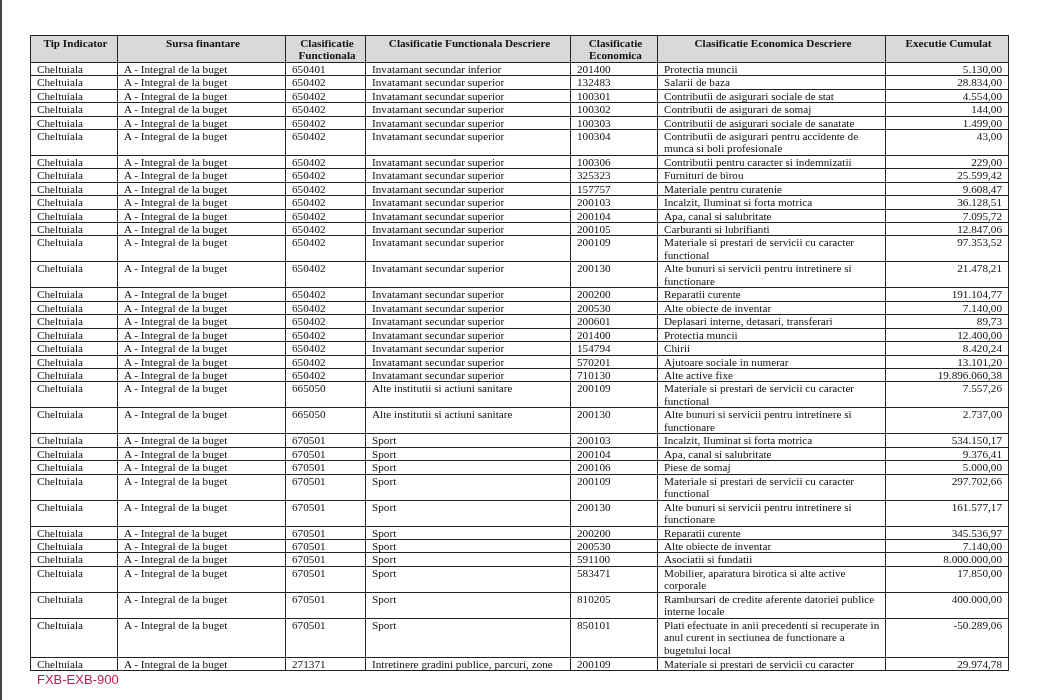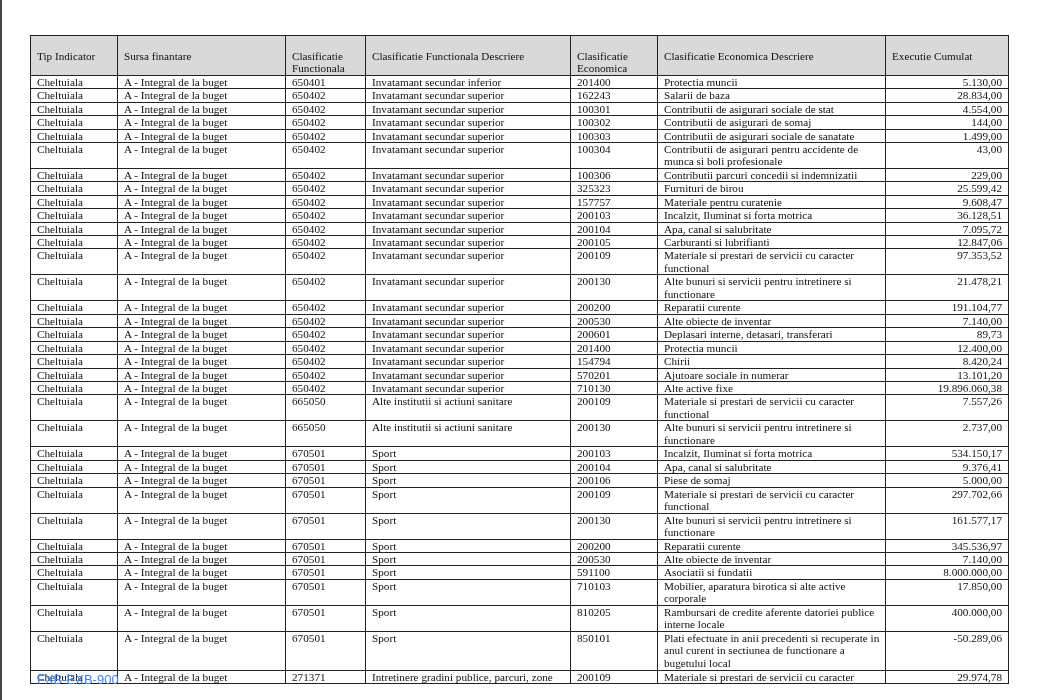--- a/index.html
+++ b/index.html
@@ -2,28 +2,28 @@
 <html><head>
 <meta charset="utf-8">
 <style>
   html, body { margin:0; padding:0; background:#ffffff; }
   body { width:1050px; height:700px; position:relative; overflow:hidden;
          font-family:"Liberation Serif", "DejaVu Serif", serif; color:#111; }
   .left-edge { position:absolute; left:0; top:0; width:2px; height:700px; background:#444; }
   table.report { position:absolute; left:30px; top:35px; border-collapse:collapse;
                  table-layout:fixed; width:978px; font-size:11.2px; line-height:12.4px; }
   table.report th, table.report td { border:1px solid #222; padding:0 3px 0 6px; vertical-align:top; }
-  table.report th { background:#d9d9d9; font-weight:normal; text-align:left; vertical-align:top;
-                    padding-top:14px; height:25px; line-height:12px; }
+  table.report th { background:#d9d9d9; font-weight:bold; text-align:center; vertical-align:top;
+                    padding-top:1px; height:25px; line-height:12px; }
   table.report td.num { text-align:right; padding-right:6px; }
   col.c1 { width:87px; } col.c2 { width:168px; } col.c3 { width:80px; } col.c4 { width:205px; }
   col.c5 { width:87px; } col.c6 { width:228px; } col.c7 { width:123px; }
   tr.h2 td { height:25px; } tr.h3 td { height:38px; }
   .footer-code { position:absolute; left:37px; top:672px; font-family:"Liberation Sans", "DejaVu Sans", sans-serif;
-                 font-size:13px; color:#3b82f6; }
+                 font-size:13px; color:#be185d; }
 </style>
 </head>
 <body>
 
 <div class="left-edge"></div>
 
 <table class="report">
   <colgroup>
     <col class="c1">
       <col class="c2">
@@ -52,21 +52,21 @@
         <td>Invatamant secundar inferior</td>
         <td>201400</td>
         <td>Protectia muncii</td>
         <td class="num">5.130,00</td>
       </tr>
       <tr>
         <td>Cheltuiala</td>
         <td>A - Integral de la buget</td>
         <td>650402</td>
         <td>Invatamant secundar superior</td>
-        <td>162243</td>
+        <td>132483</td>
         <td>Salarii de baza</td>
         <td class="num">28.834,00</td>
       </tr>
       <tr>
         <td>Cheltuiala</td>
         <td>A - Integral de la buget</td>
         <td>650402</td>
         <td>Invatamant secundar superior</td>
         <td>100301</td>
         <td>Contributii de asigurari sociale de stat</td>
@@ -98,21 +98,21 @@
         <td>100304</td>
         <td>Contributii de asigurari pentru accidente de munca si boli profesionale</td>
         <td class="num">43,00</td>
       </tr>
       <tr>
         <td>Cheltuiala</td>
         <td>A - Integral de la buget</td>
         <td>650402</td>
         <td>Invatamant secundar superior</td>
         <td>100306</td>
-        <td>Contributii parcuri concedii si indemnizatii</td>
+        <td>Contributii pentru caracter si indemnizatii</td>
         <td class="num">229,00</td>
       </tr>
       <tr>
         <td>Cheltuiala</td>
         <td>A - Integral de la buget</td>
         <td>650402</td>
         <td>Invatamant secundar superior</td>
         <td>325323</td>
         <td>Furnituri de birou</td>
         <td class="num">25.599,42</td>
@@ -322,21 +322,21 @@
         <td>Sport</td>
         <td>591100</td>
         <td>Asociatii si fundatii</td>
         <td class="num">8.000.000,00</td>
       </tr>
       <tr class="h2">
         <td>Cheltuiala</td>
         <td>A - Integral de la buget</td>
         <td>670501</td>
         <td>Sport</td>
-        <td>710103</td>
+        <td>583471</td>
         <td>Mobilier, aparatura birotica si alte active corporale</td>
         <td class="num">17.850,00</td>
       </tr>
       <tr class="h2">
         <td>Cheltuiala</td>
         <td>A - Integral de la buget</td>
         <td>670501</td>
         <td>Sport</td>
         <td>810205</td>
         <td>Rambursari de credite aferente datoriei publice interne  locale</td>

